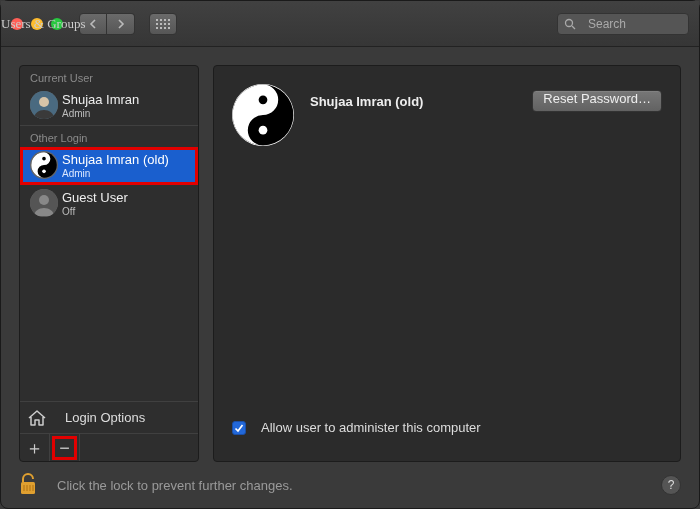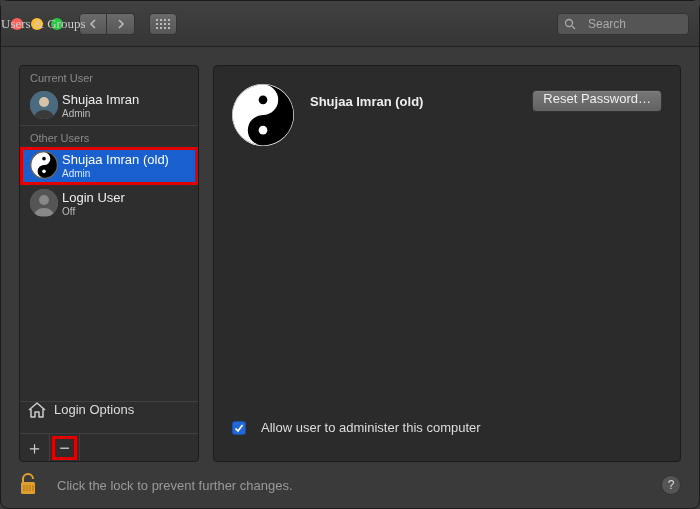--- a/index.html
+++ b/index.html
@@ -106,21 +106,21 @@
   }
   .user-row.selected .user-name{color:#fff;}
   .user-row.selected .user-role{color:#dbe7ff;}
   .highlight-red{
     outline:3px solid var(--highlight-red);
     outline-offset:-3px;
   }
   .divider{height:1px;background:#404040;}
   .sidebar-spacer{flex:1;}
   .login-opts{
-    display:flex;gap:8px;
+    display:flex;align-items:center;gap:19px;
     height:32px;padding:0 8px;
     border-top:1px solid #404040;
   }
   .addremove{
     height:28px;display:flex;align-items:center;
     border-top:1px solid #404040;
   }
   .ar-btn{
     width:30px;height:28px;display:flex;align-items:center;justify-content:center;
     color:#ccc;font-size:18px;line-height:1;
@@ -247,21 +247,21 @@
               <circle cx="14" cy="11" r="5" fill="#d7c4a8"></circle>
               <path d="M4 28c0-6 5-9 10-9s10 3 10 9z" fill="#3a3a3a"></path>
             </svg>
         </div>
         <div class="txt">
           <span class="user-name">Shujaa Imran</span>
           <span class="user-role">Admin</span>
         </div>
       </div>
       <div class="divider"></div>
-      <div class="section-head">Other Users</div>
+      <div class="section-head">Other Login</div>
 
       <div class="user-row selected highlight-red">
         <div class="avatar yy-small">
           <svg viewBox="0 0 100 100">
             <circle cx="50" cy="50" r="49" fill="#000"></circle>
             <path d="M50 1a49 49 0 0 0 0 98 24.5 24.5 0 0 1 0-49 24.5 24.5 0 0 0 0-49z" fill="#fff"></path>
             <circle cx="50" cy="25.5" r="7" fill="#000"></circle>
             <circle cx="50" cy="74.5" r="7" fill="#fff"></circle>
           </svg>
         </div>
@@ -273,21 +273,21 @@
 
       <div class="user-row">
         <div class="avatar guest-ico">
           <svg width="28" height="28" viewBox="0 0 28 28">
               <circle cx="14" cy="14" r="14" fill="#555"></circle>
               <circle cx="14" cy="11" r="5" fill="#888"></circle>
               <path d="M4 27c0-5 5-8 10-8s10 3 10 8z" fill="#888"></path>
             </svg>
         </div>
         <div class="txt">
-          <span class="user-name">Login User</span>
+          <span class="user-name">Guest User</span>
           <span class="user-role">Off</span>
         </div>
       </div>
 
       <div class="sidebar-spacer"></div>
 
       <div class="login-opts">
         <svg width="18" height="16" viewBox="0 0 18 16">
             <path d="M1 8 9 1l8 7M3 7v8h4v-5h4v5h4V7" stroke="#ccc" stroke-width="1.5" fill="none" stroke-linejoin="round"></path>
           </svg>

